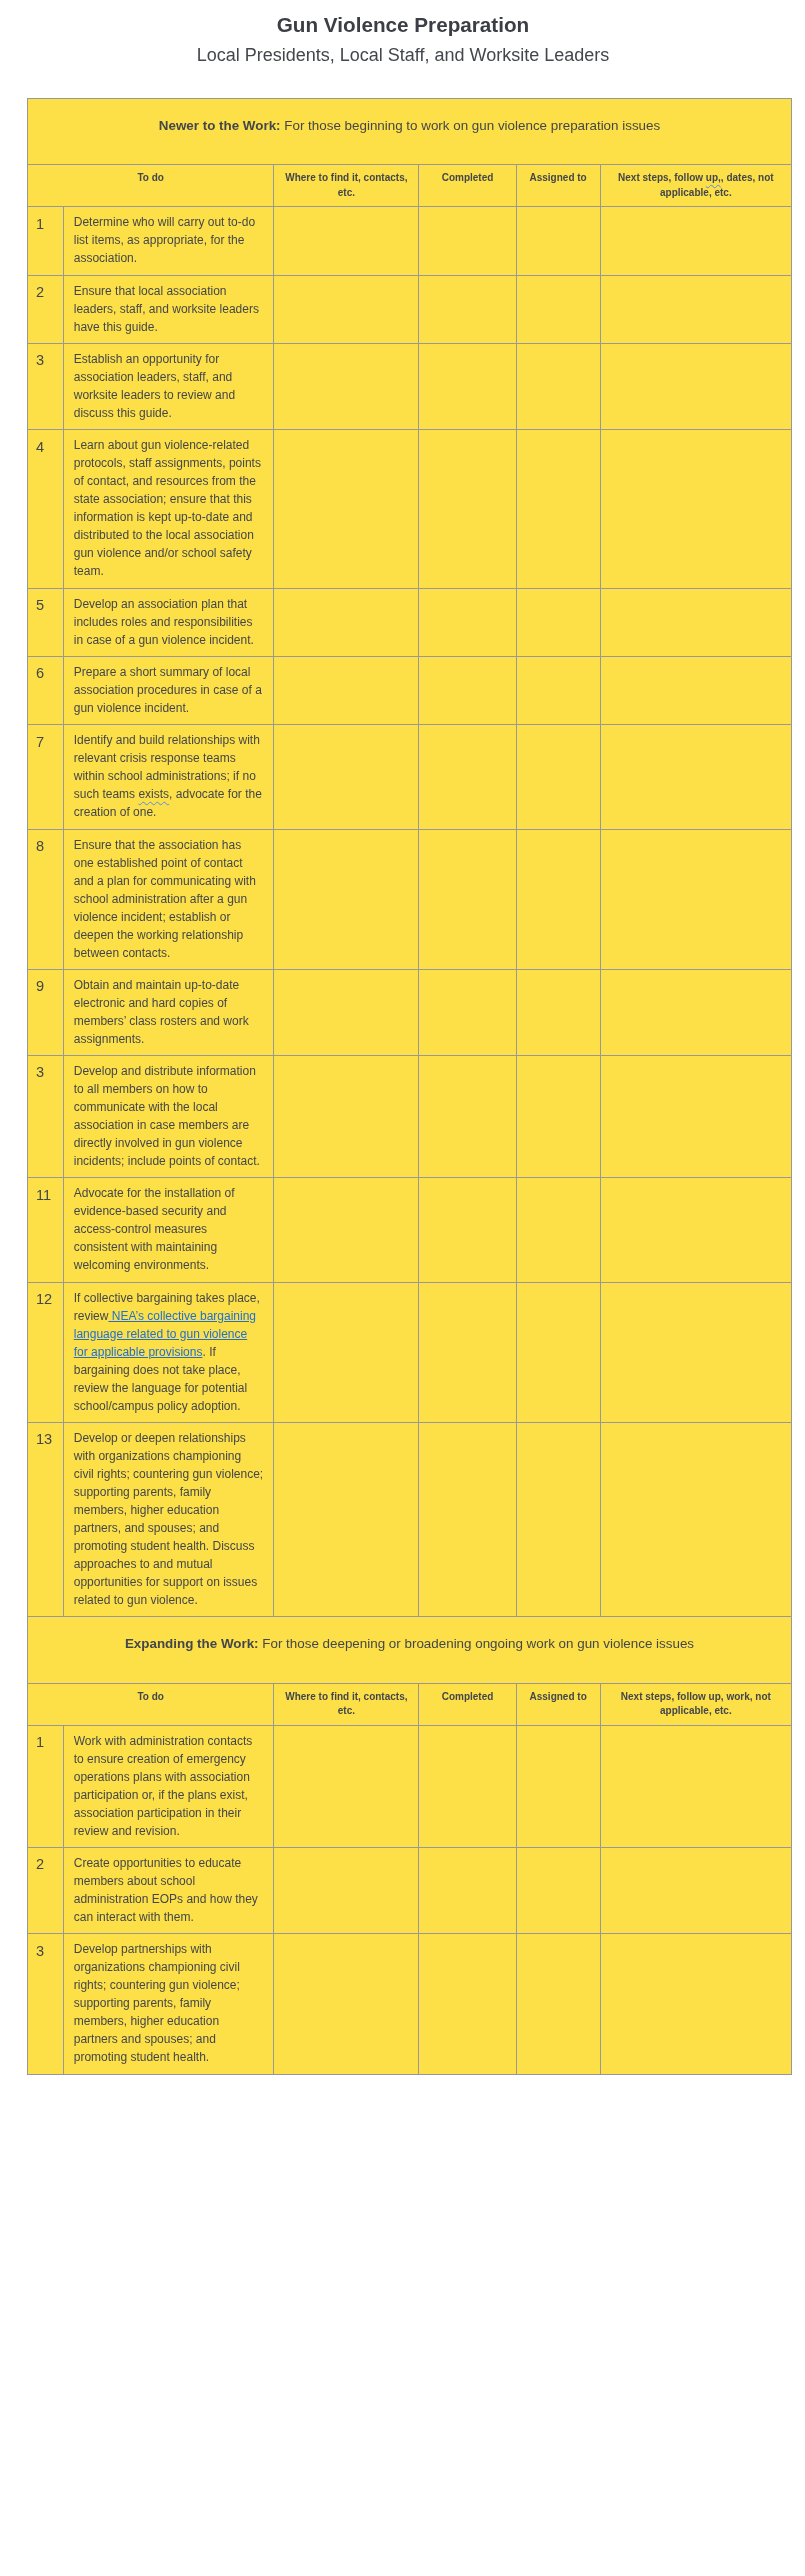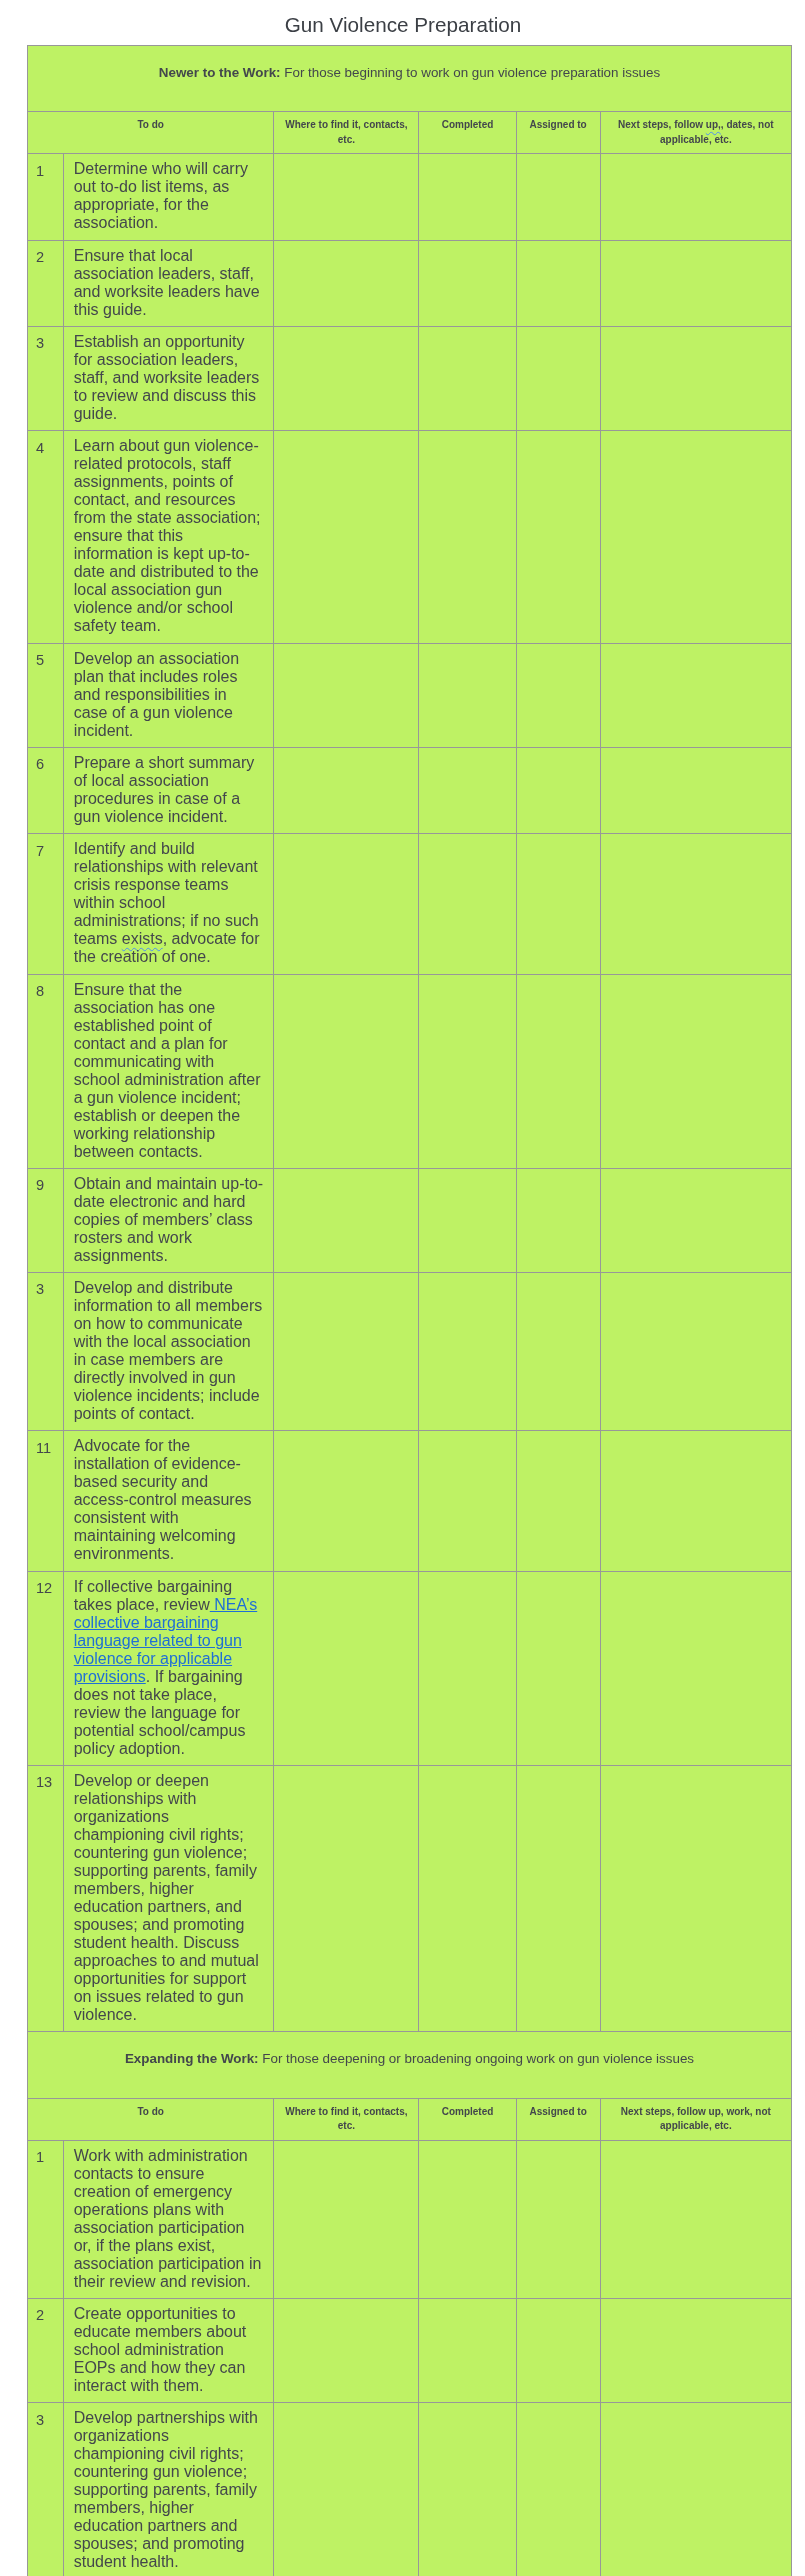--- a/index.html
+++ b/index.html
@@ -6,37 +6,37 @@
   body {
     width: 806px;
     font-family: "Liberation Sans", "DejaVu Sans", sans-serif;
     color: #43474c;
     -webkit-font-smoothing: antialiased;
   }
   .doc { padding-top: 13.4px; padding-bottom: 34px; }
   .doc-title {
     text-align: center;
     font-size: 20.7px;
-    font-weight: normal;
+    font-weight: bold;
     margin: 0 0 7.3px 0;
     color: #3b3f45;
   }
   .doc-subtitle {
     text-align: center;
     font-size: 18px;
     font-weight: normal;
     margin: 0 0 32px 0;
     color: #43474c;
   }
   table.checklist {
     border-collapse: collapse;
     table-layout: fixed;
     width: 765px;
     margin-left: 27px;
-    background: #bef264;
+    background: #fde047;
     padding-left: 40px;
   }
   table.checklist + table.checklist { margin-top: -1.2px; }
   table.checklist td {
     border: 1.2px solid #989898;
     vertical-align: top;
     word-wrap: break-word;
   }
   td.section-cell {
     text-align: center;
@@ -53,21 +53,21 @@
     line-height: 1.45;
     padding: 6px 6px;
   }
   td.num-cell {
     font-size: 14.6px;
     line-height: 18px;
     padding: 7.3px 2.4px 7.3px 8px;
     text-align: left;
   }
   td.todo-cell {
-    font-size: 16px;
+    font-size: 12px;
     line-height: 18px;
     padding: 6px 9.7px 7.3px 9.7px;
   }
   td.empty-cell { padding: 6px; }
   a.doc-link {
     color: #1f6fd5;
     text-decoration: underline;
     cursor: pointer;
   }
   .squiggle {
@@ -77,20 +77,21 @@
     text-decoration-thickness: 1.2px;
     text-underline-offset: 3px;
   }
 </style>
 </head>
 <body>
 
 <div class="doc">
 
   <h1 class="doc-title">Gun Violence Preparation</h1>
+  <div class="doc-subtitle">Local Presidents, Local Staff, and Worksite Leaders</div>
 
   <table class="checklist">
     <colgroup>
       <col style="width:36px">
         <col style="width:210px">
         <col style="width:145px">
       <col style="width:97px">
         <col style="width:84px">
         <col style="width:191px">
     </colgroup>

